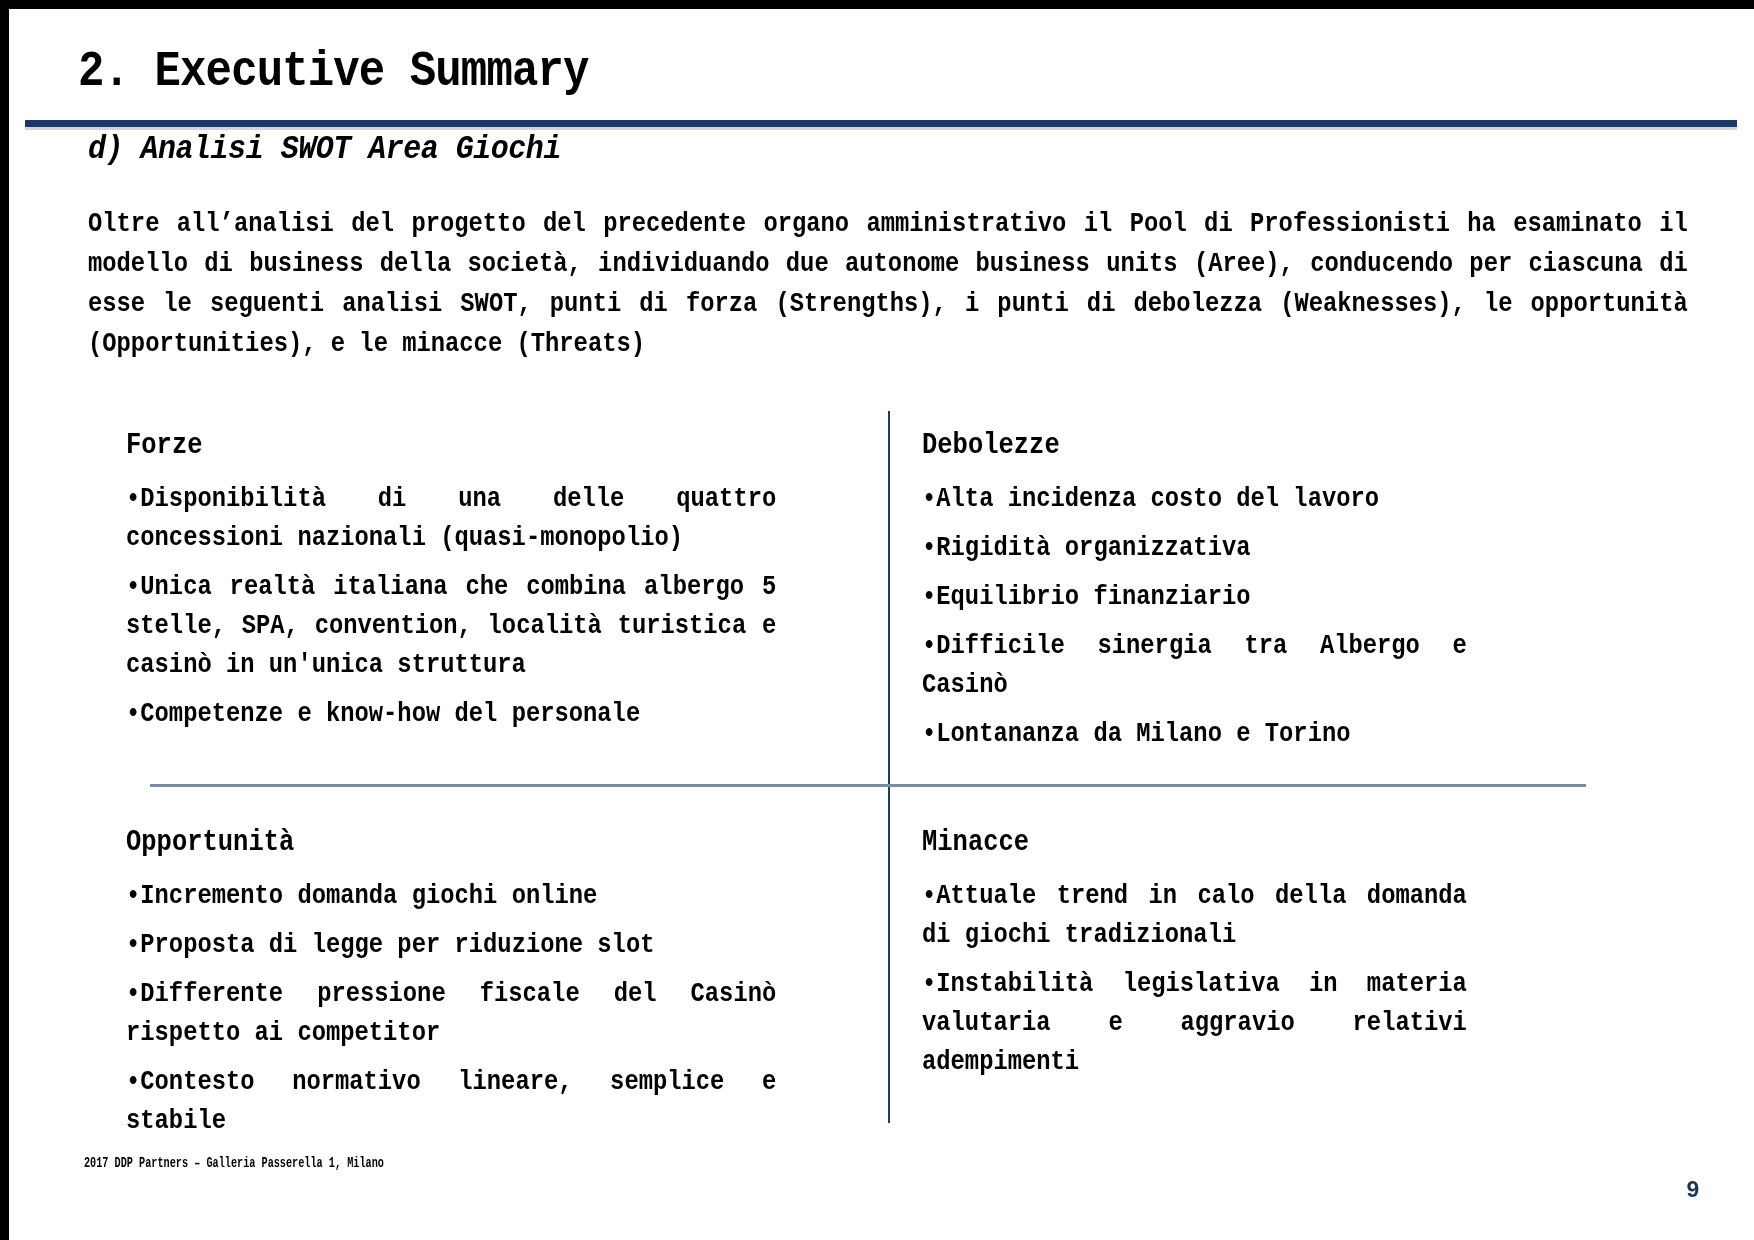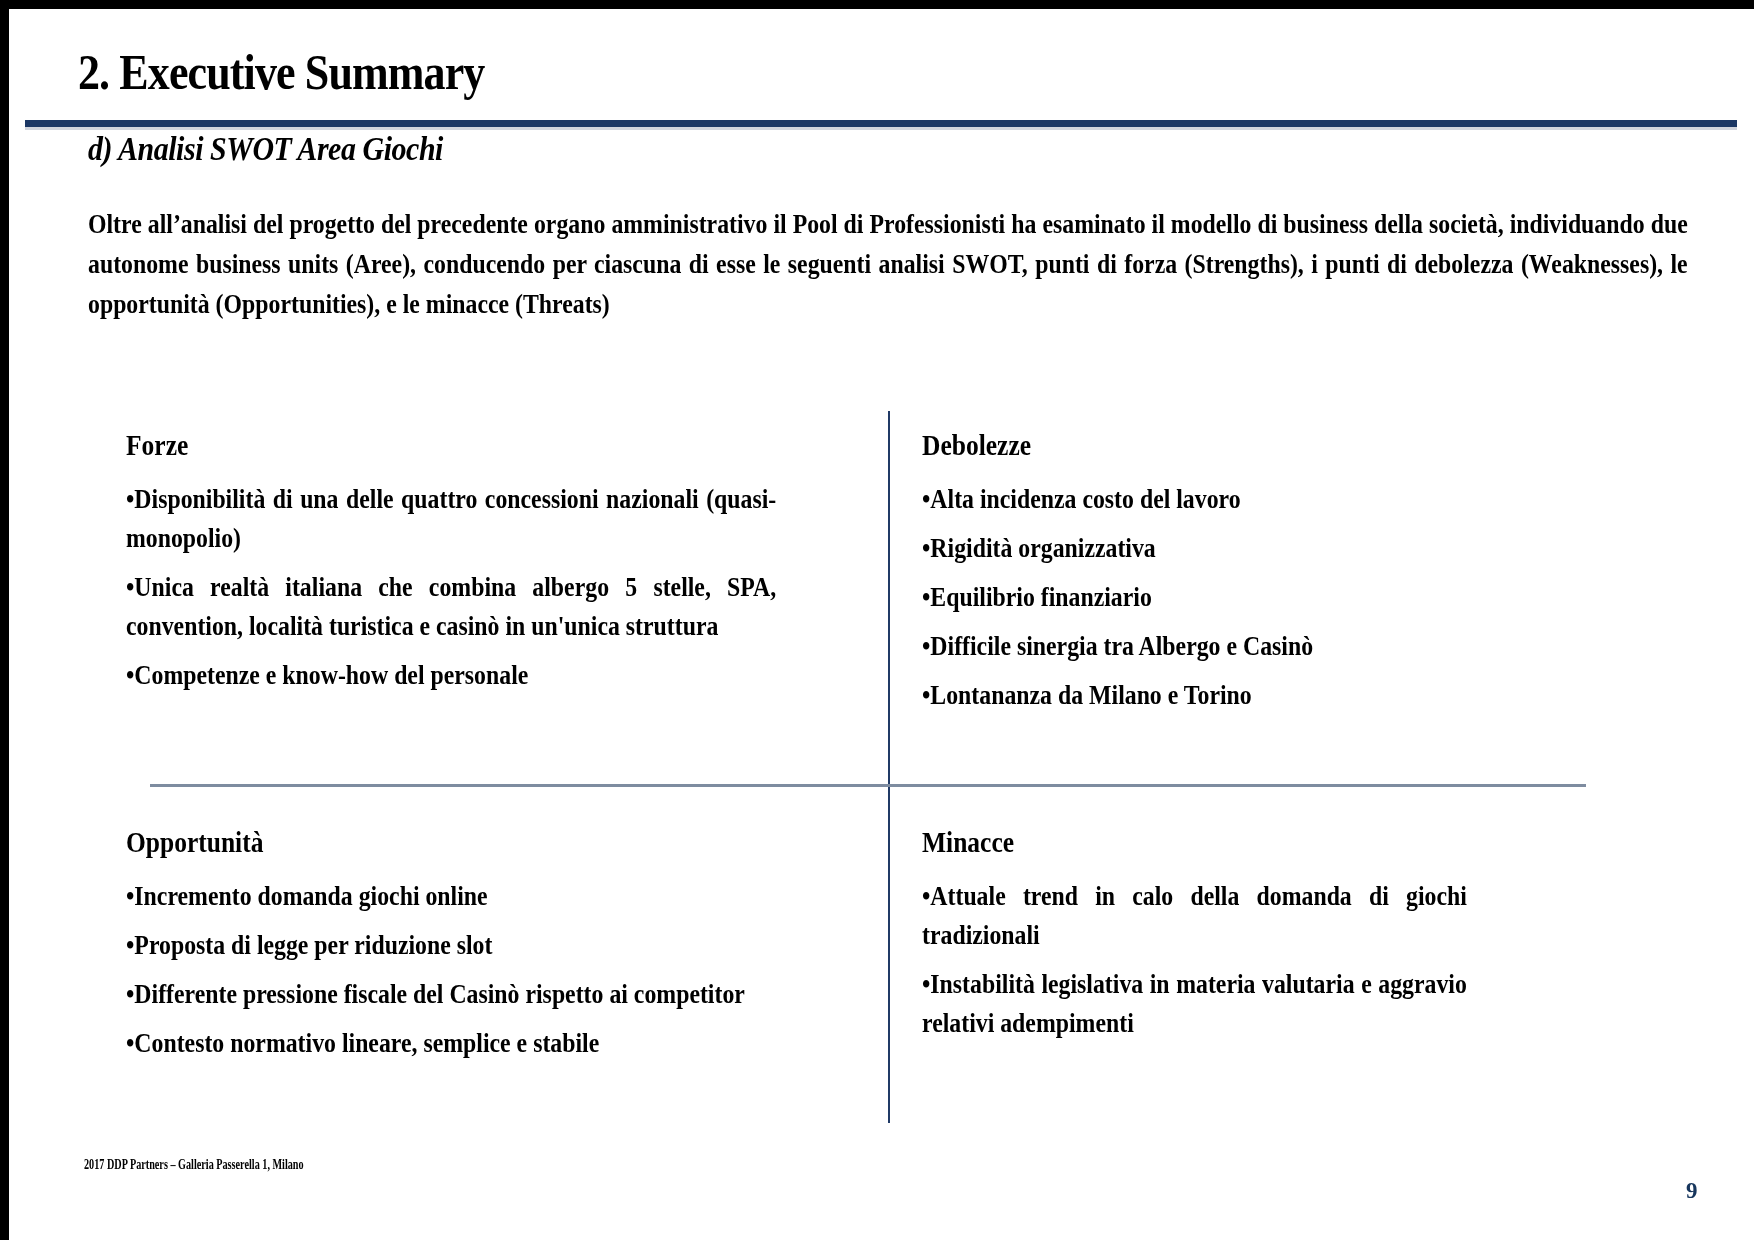--- a/index.html
+++ b/index.html
@@ -1,21 +1,21 @@
 <!DOCTYPE html>
 <html><head>
 <meta charset="utf-8">
 <style>
   html, body { margin: 0; padding: 0; background: #ffffff; }
   .slide {
     position: relative;
     width: 1754px;
     height: 1240px;
     background: #ffffff;
-    font-family: Liberation Serif, serif;
+    font-family: Liberation Mono, monospace;
     color: #000000;
     overflow: hidden;
   }
   .top-bar {
     position: absolute; left: 0; top: 0;
     width: 1754px; height: 9px; background: #000000;
   }
   .left-bar {
     position: absolute; left: 0; top: 0;
     width: 9px; height: 1240px; background: #000000;

